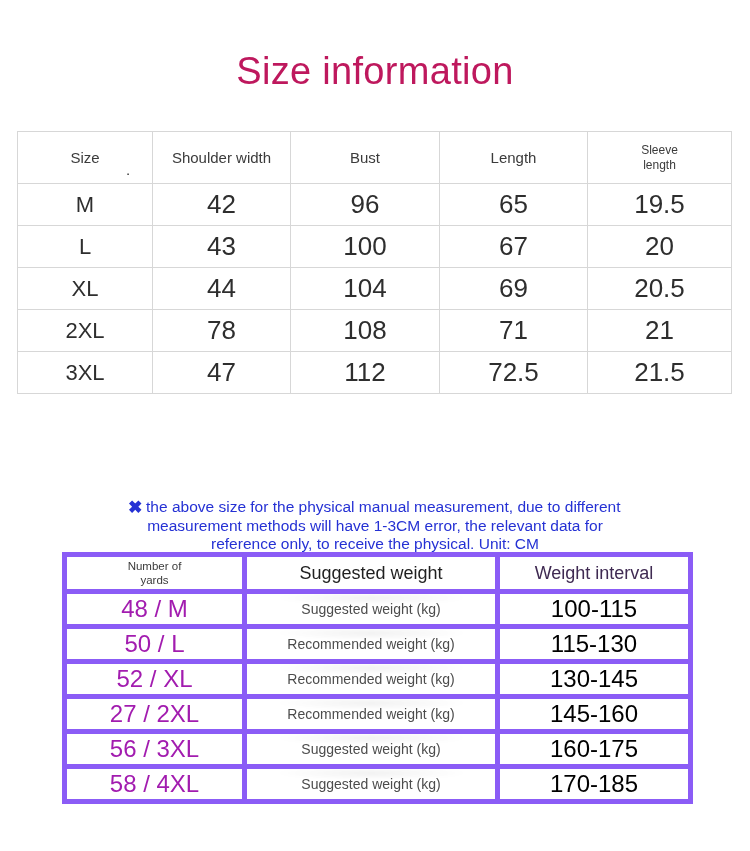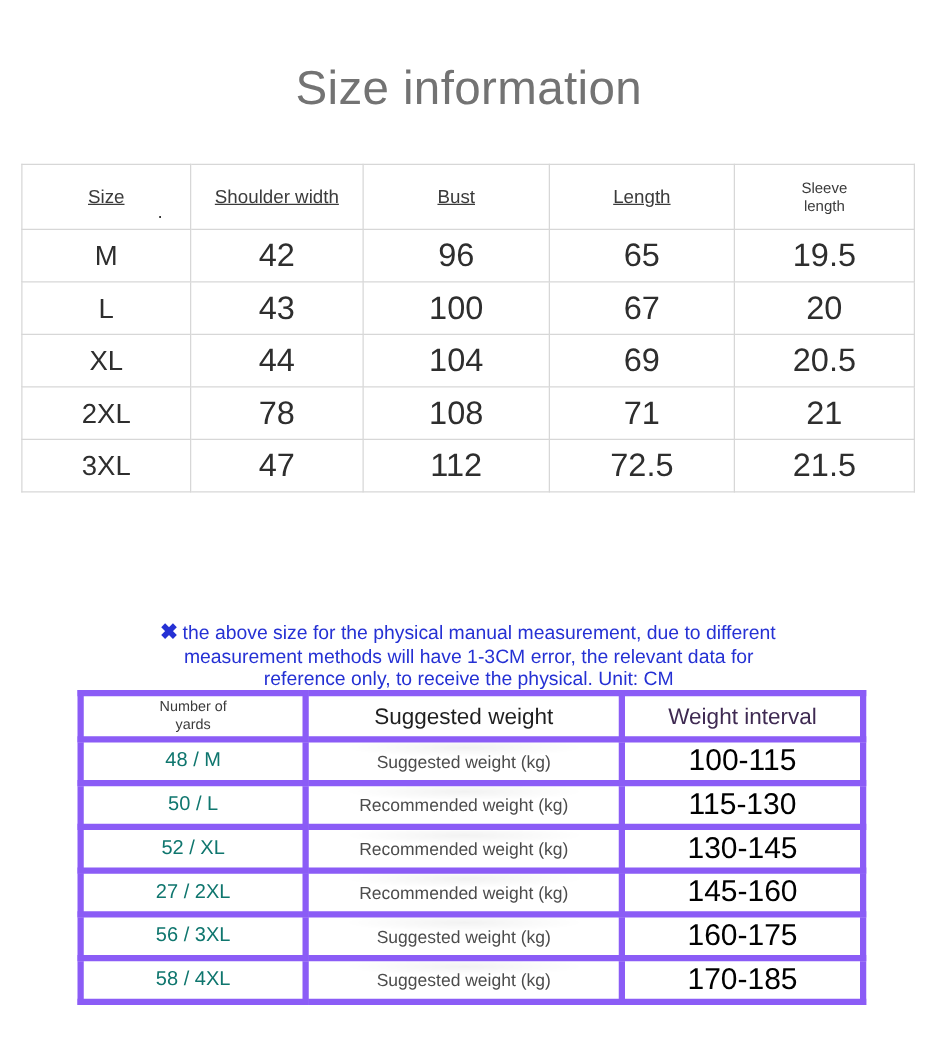--- a/index.html
+++ b/index.html
@@ -13,37 +13,36 @@
   }
   .page-title {
     position: absolute;
     top: 50px;
     left: 0;
     width: 100%;
     margin: 0;
     text-align: center;
     font-size: 38px;
     font-weight: 500;
-    color: #737373;
+    color: #be185d;
     letter-spacing: 0.3px;
   }
 
   table { border-collapse: collapse; table-layout: fixed; position: absolute; }
   td, th { padding: 0; text-align: center; vertical-align: middle; overflow: hidden; }
 
   
   .size-table { left: 17px; top: 131px; width: 714px; }
   .size-table th, .size-table td { border: 1px solid #d7d7d7; }
   .size-table thead tr { height: 52px; }
   .size-table tbody tr { height: 42px; }
   .size-table th {
     font-weight: 400;
     font-size: 15px;
     color: #3b3b3b;
-    text-decoration: underline;
   }
   .size-table th .wrap-narrow {
     display: inline-block;
     max-width: 52px;
     font-size: 12px;
     line-height: 15px;
   }
   .size-table td { font-size: 26px; color: #2e2e2e; }
   .size-table td.size-label { font-size: 22px; }
 
@@ -83,21 +82,21 @@
   .weight-table tbody tr { height: 35px; }
   .weight-table th { font-weight: 400; }
   .weight-table th.yards-header { font-size: 11.5px; color: #3b3b3b; }
   .weight-table th.yards-header .wrap-narrow {
     display: inline-block;
     max-width: 60px;
     line-height: 14px;
   }
   .weight-table th.suggested-header { font-size: 18px; color: #1f1f1f; }
   .weight-table th.interval-header { font-size: 18px; color: #3f2a52; }
-  .weight-table td.yards-cell { font-size: 16px; color: #0f766e; }
+  .weight-table td.yards-cell { font-size: 24px; color: #a21caf; }
   .weight-table td.mid-cell {
     font-size: 14px;
     color: #4c4c4c;
     background:
       radial-gradient(ellipse 55% 35% at 50% 12%, rgba(0,0,0,0.05), rgba(0,0,0,0) 70%),
       #ffffff;
   }
   .weight-table td.interval-cell { font-size: 24px; color: #000000; }
 </style>
 </head>

